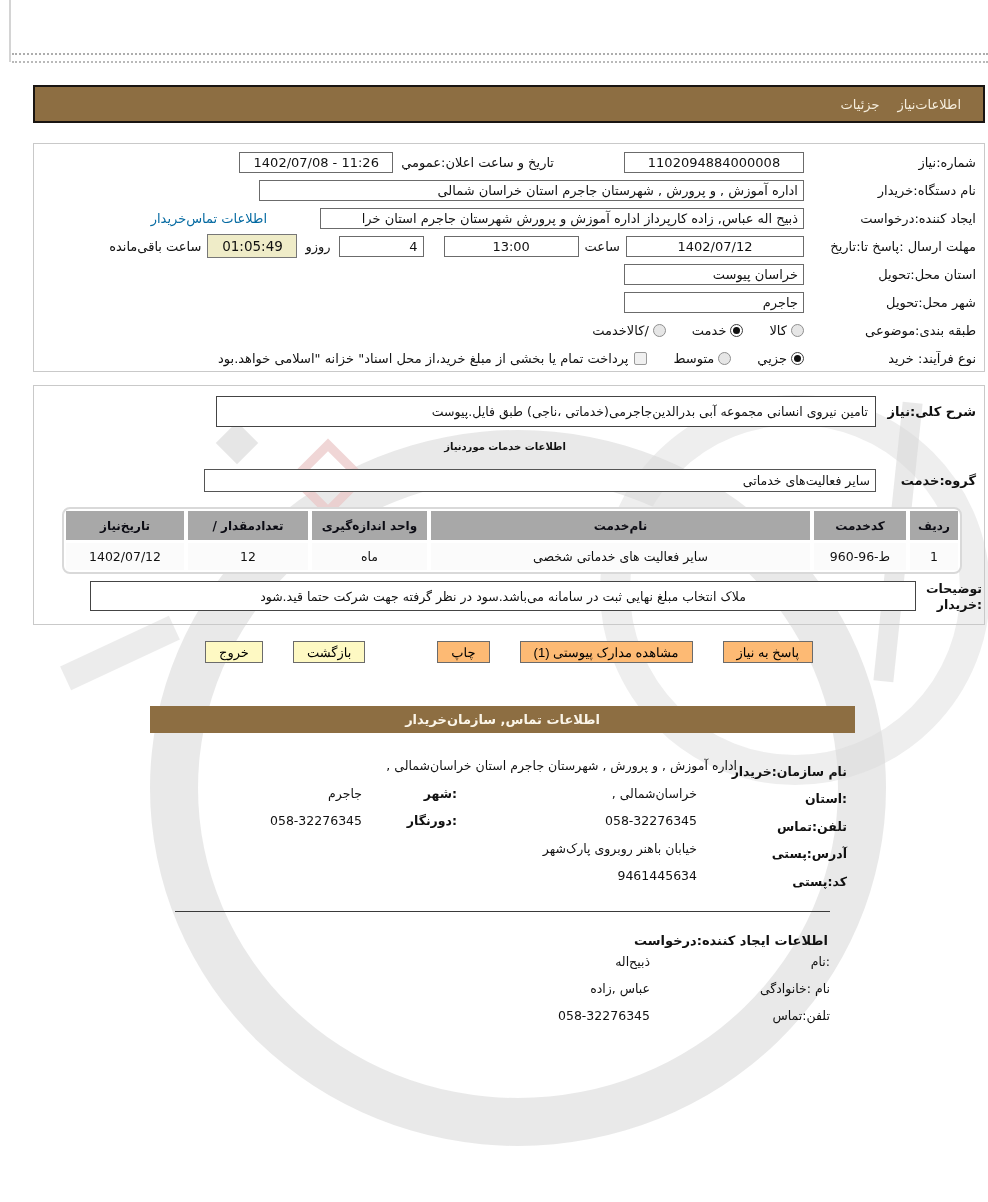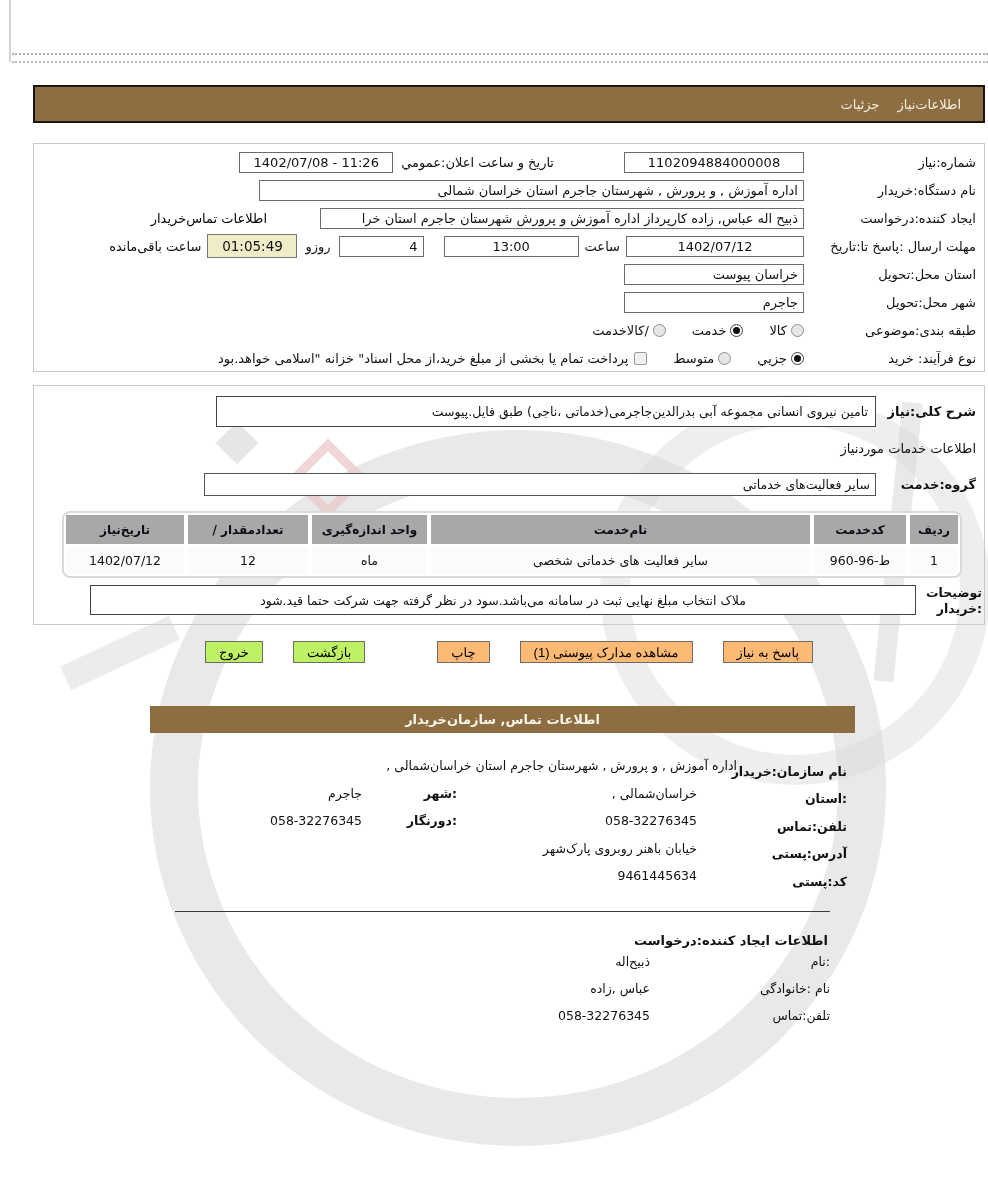--- a/index.html
+++ b/index.html
@@ -26,53 +26,53 @@
   .fs1{left:33px;top:143px;width:952px;height:229px;padding-top:4px;}
   .fs2{left:33px;top:385px;width:952px;height:240px;}
   .frow{display:flex;align-items:center;height:28px;padding-right:8px;font-size:13px;}
   .flabel{width:172px;flex:0 0 172px;white-space:nowrap;overflow:hidden;}
   .ibox{background:#fff;border:1px solid #6b6b6b;height:21px;box-sizing:border-box;display:flex;align-items:center;
         padding:0 5px;font-size:13px;overflow:hidden;white-space:nowrap;}
   .jend{justify-content:flex-start;} 
   .jc{justify-content:center;}
   .ltr{direction:ltr;unicode-bidi:isolate;}
   .ltro{direction:ltr;unicode-bidi:bidi-override;}
-  .link{color:#000000;font-size:13px;cursor:pointer;white-space:nowrap;}
+  .link{color:#0369a1;font-size:13px;cursor:pointer;white-space:nowrap;}
   .countdown{background:#efecc8;border:1px solid #777;height:22px;width:88px;display:flex;align-items:center;justify-content:center;font-size:13.5px;}
   .radio{width:13px;height:13px;border-radius:50%;border:1px solid #8f8f8f;background:#e6e6e6;flex:0 0 13px;box-sizing:border-box;}
   .radio.sel{background:#fff;border-color:#3d3d3d;position:relative;}
   .radio.sel::after{content:'';position:absolute;left:2px;top:2px;width:7px;height:7px;background:#101010;border-radius:50%;}
   .checkbox{width:13px;height:13px;border:1px solid #9a9a9a;background:#f0f0f0;border-radius:2px;flex:0 0 13px;box-sizing:border-box;}
   .gap4{width:4px;} .gap6{width:6px;} .gap8{width:8px;} .gap20{width:20px;} .gap26{width:26px;} .gap70{width:70px;}
   
   .descrow{display:flex;align-items:center;margin:10px 8px 0 0;}
   .desclabel{width:100px;flex:0 0 100px;font-weight:bold;font-size:13px;}
   .descbox{width:660px;height:31px;border:1px solid #444;background:#fff;display:flex;align-items:center;padding:0 7px;font-size:12.5px;box-sizing:border-box;}
-  .heading{font-weight:normal;font-size:13px;margin:14px 8px 0 0;}
+  .heading{font-weight:bold;font-size:10px;margin:14px 8px 0 0;text-align:center;}
   .grouprow{display:flex;align-items:center;margin:17px 8px 0 0;}
   .grouplabel{width:100px;flex:0 0 100px;font-weight:bold;font-size:13px;}
   .groupbox{width:672px;height:23px;border:1px solid #555;background:#fff;display:flex;align-items:center;padding:0 5px;font-size:12.5px;box-sizing:border-box;}
   
   .tblwrap{margin:15px 22px 0 28px;background:#fff;border:2px solid #d9d9d9;border-radius:8px;padding:2px;box-sizing:border-box;}
   .thead,.trow{display:flex;gap:4px;}
   .trow{margin-top:3px;}
   .tcell{display:flex;align-items:center;justify-content:center;box-sizing:border-box;overflow:hidden;white-space:nowrap;}
   .thead .tcell{background:#a8a8a8;height:29px;font-weight:bold;font-size:12px;color:#0c0c14;}
   .trow .tcell{background:#fbfbfb;height:27px;font-size:12.5px;}
   .c0{width:48px;flex:0 0 48px;} .c1{width:92px;flex:0 0 92px;} .c2{width:380px;flex:1 1 auto;}
   .c3{width:115px;flex:0 0 115px;} .c4{width:120px;flex:0 0 120px;} .c5{width:118px;flex:0 0 118px;}
   
   .notesrow{display:flex;margin:7px 2px 0 36px;padding-left:20px;}
   .noteslabel{width:66px;flex:0 0 66px;font-weight:bold;font-size:12.5px;line-height:1.25;}
   .notesbox{flex:1;height:30px;border:1px solid #444;background:#fff;display:flex;align-items:center;justify-content:center;font-size:12.5px;box-sizing:border-box;}
   
   .btnrow{left:33px;top:641px;width:952px;display:flex;justify-content:center;align-items:center;gap:30px;}
   .btn{border:1px solid #6b6b6b;font-size:13px;height:22px;display:flex;align-items:center;padding:0 13px;box-sizing:border-box;cursor:pointer;white-space:nowrap;}
   .btn.green{background:#fdba74;}
-  .btn.pink{background:#bef264;}
+  .btn.pink{background:#fef9c3;}
   .btn-print{margin-left:42px;}
   
   .cbar{left:150px;top:706px;width:705px;height:27px;background:#8d6e42;color:#fbf5e8;font-weight:bold;font-size:13px;
         display:flex;align-items:center;justify-content:center;}
   .cblock{left:150px;top:752px;width:705px;}
   .crow{display:flex;align-items:center;height:27.5px;font-size:12.5px;padding-right:8px;}
   .clabel{width:110px;flex:0 0 110px;font-weight:bold;white-space:nowrap;margin-top:11px;}
   .cval1{width:280px;flex:0 0 280px;display:flex;justify-content:flex-start;padding-left:10px;box-sizing:border-box;white-space:nowrap;overflow:hidden;}
   .cval1.pad{padding-right:40px;}
   .clabel2{width:85px;flex:0 0 85px;font-weight:bold;white-space:nowrap;}

